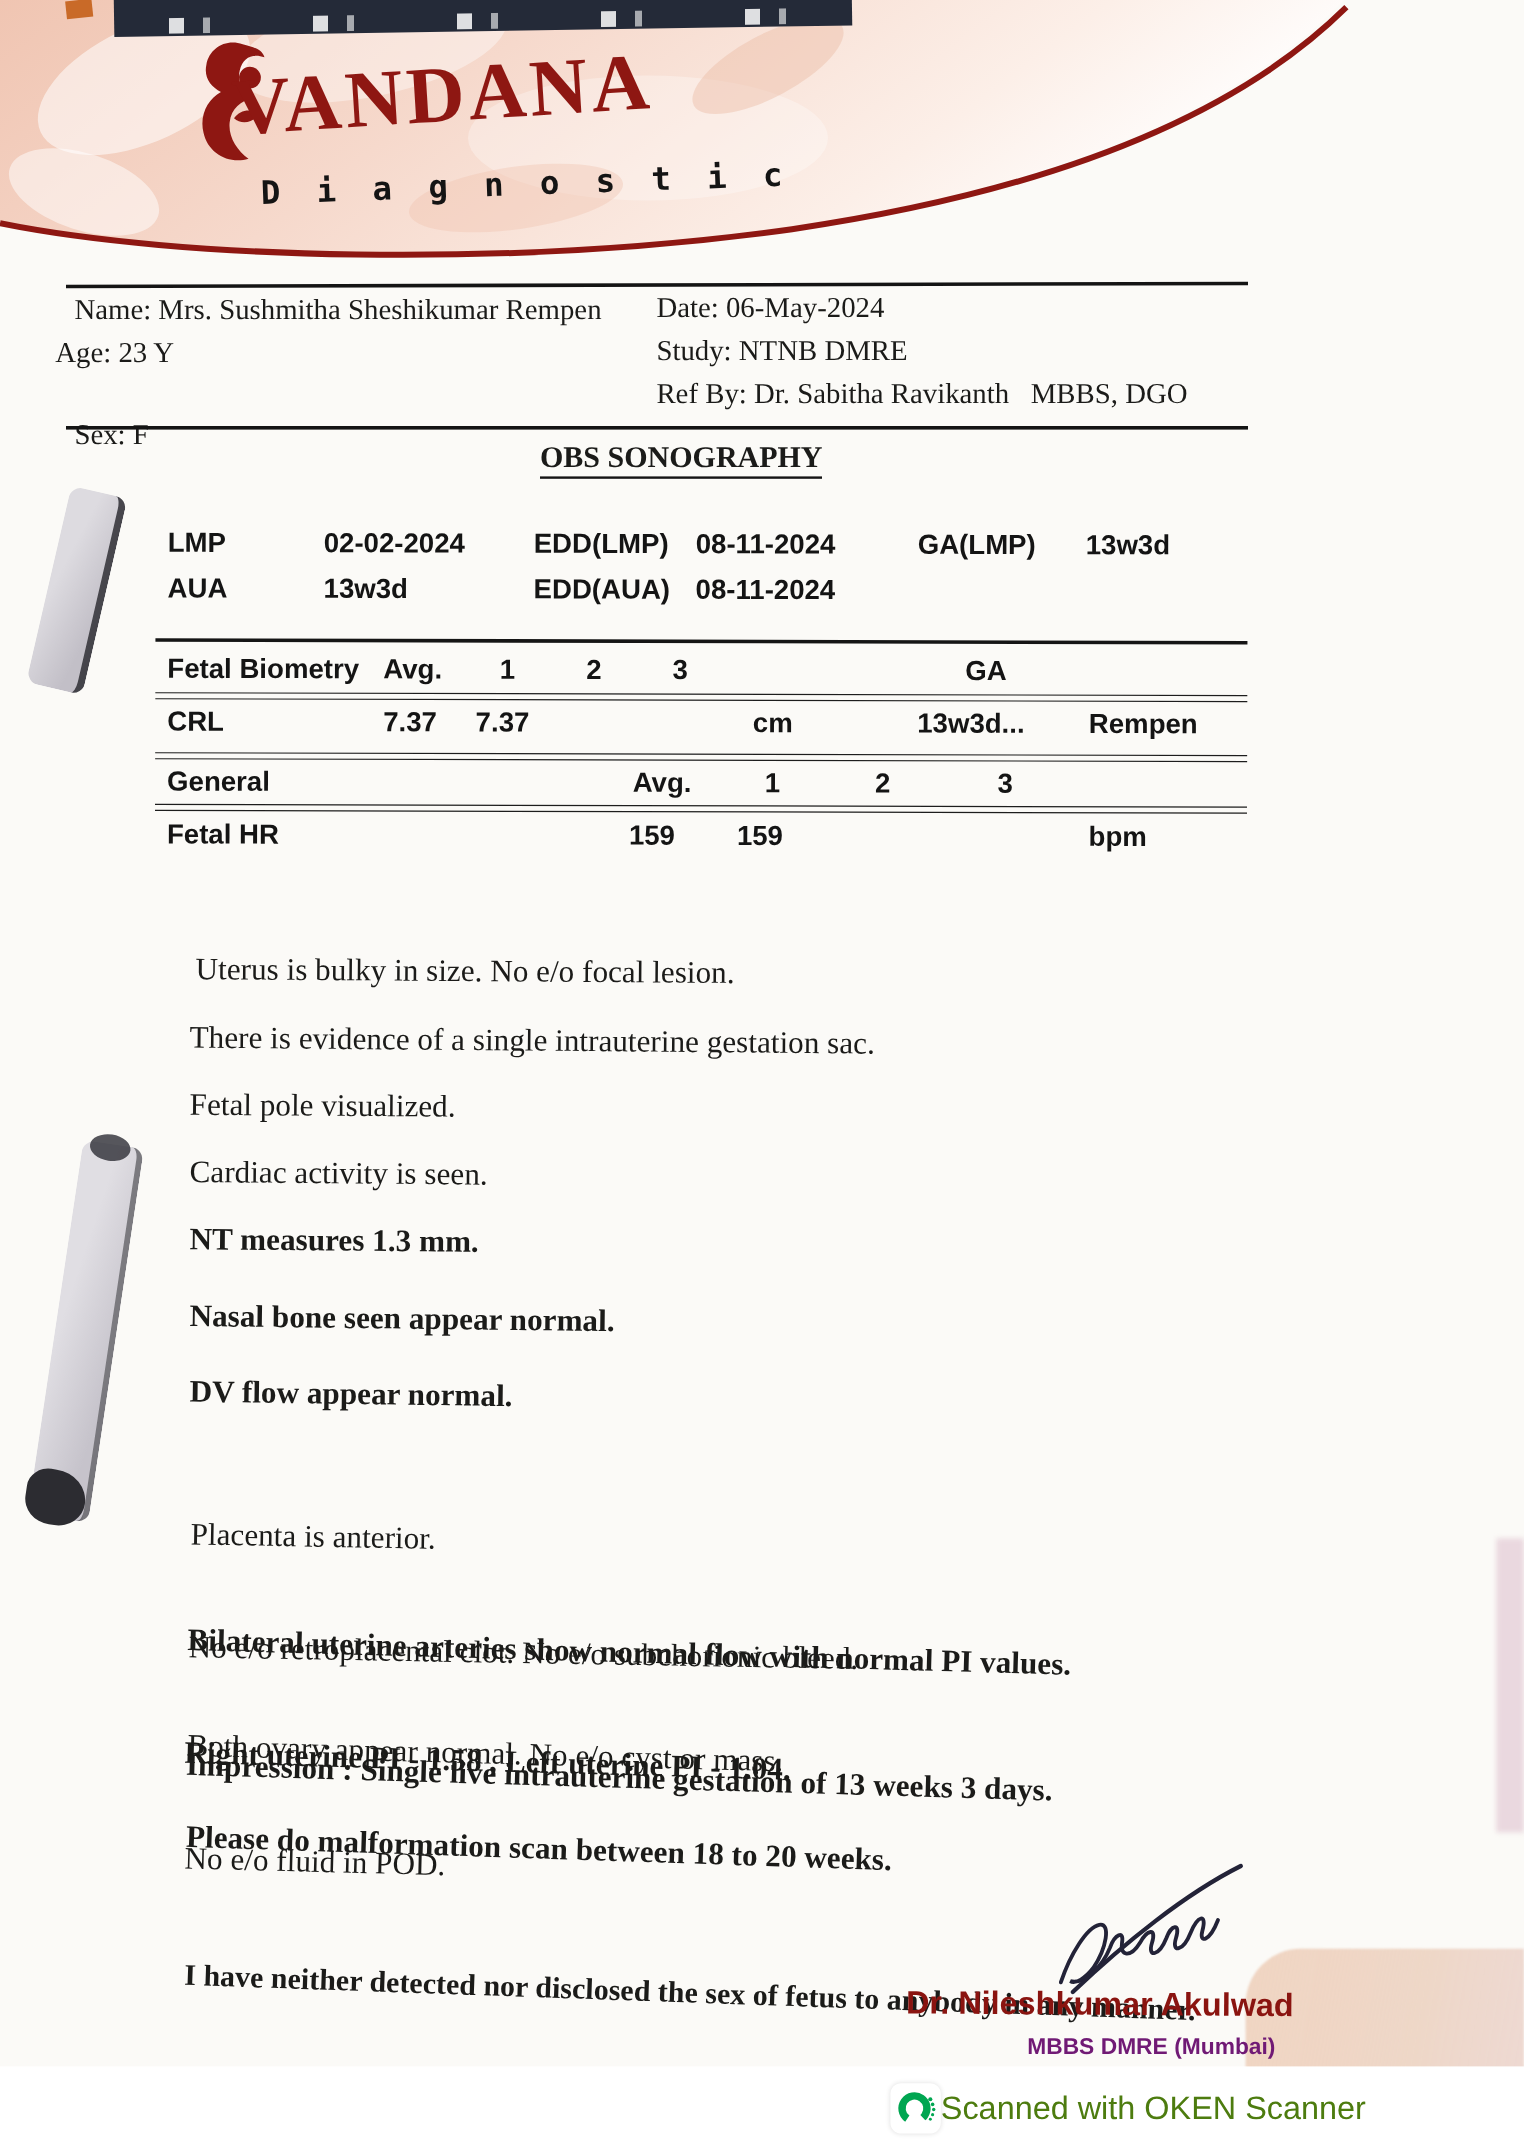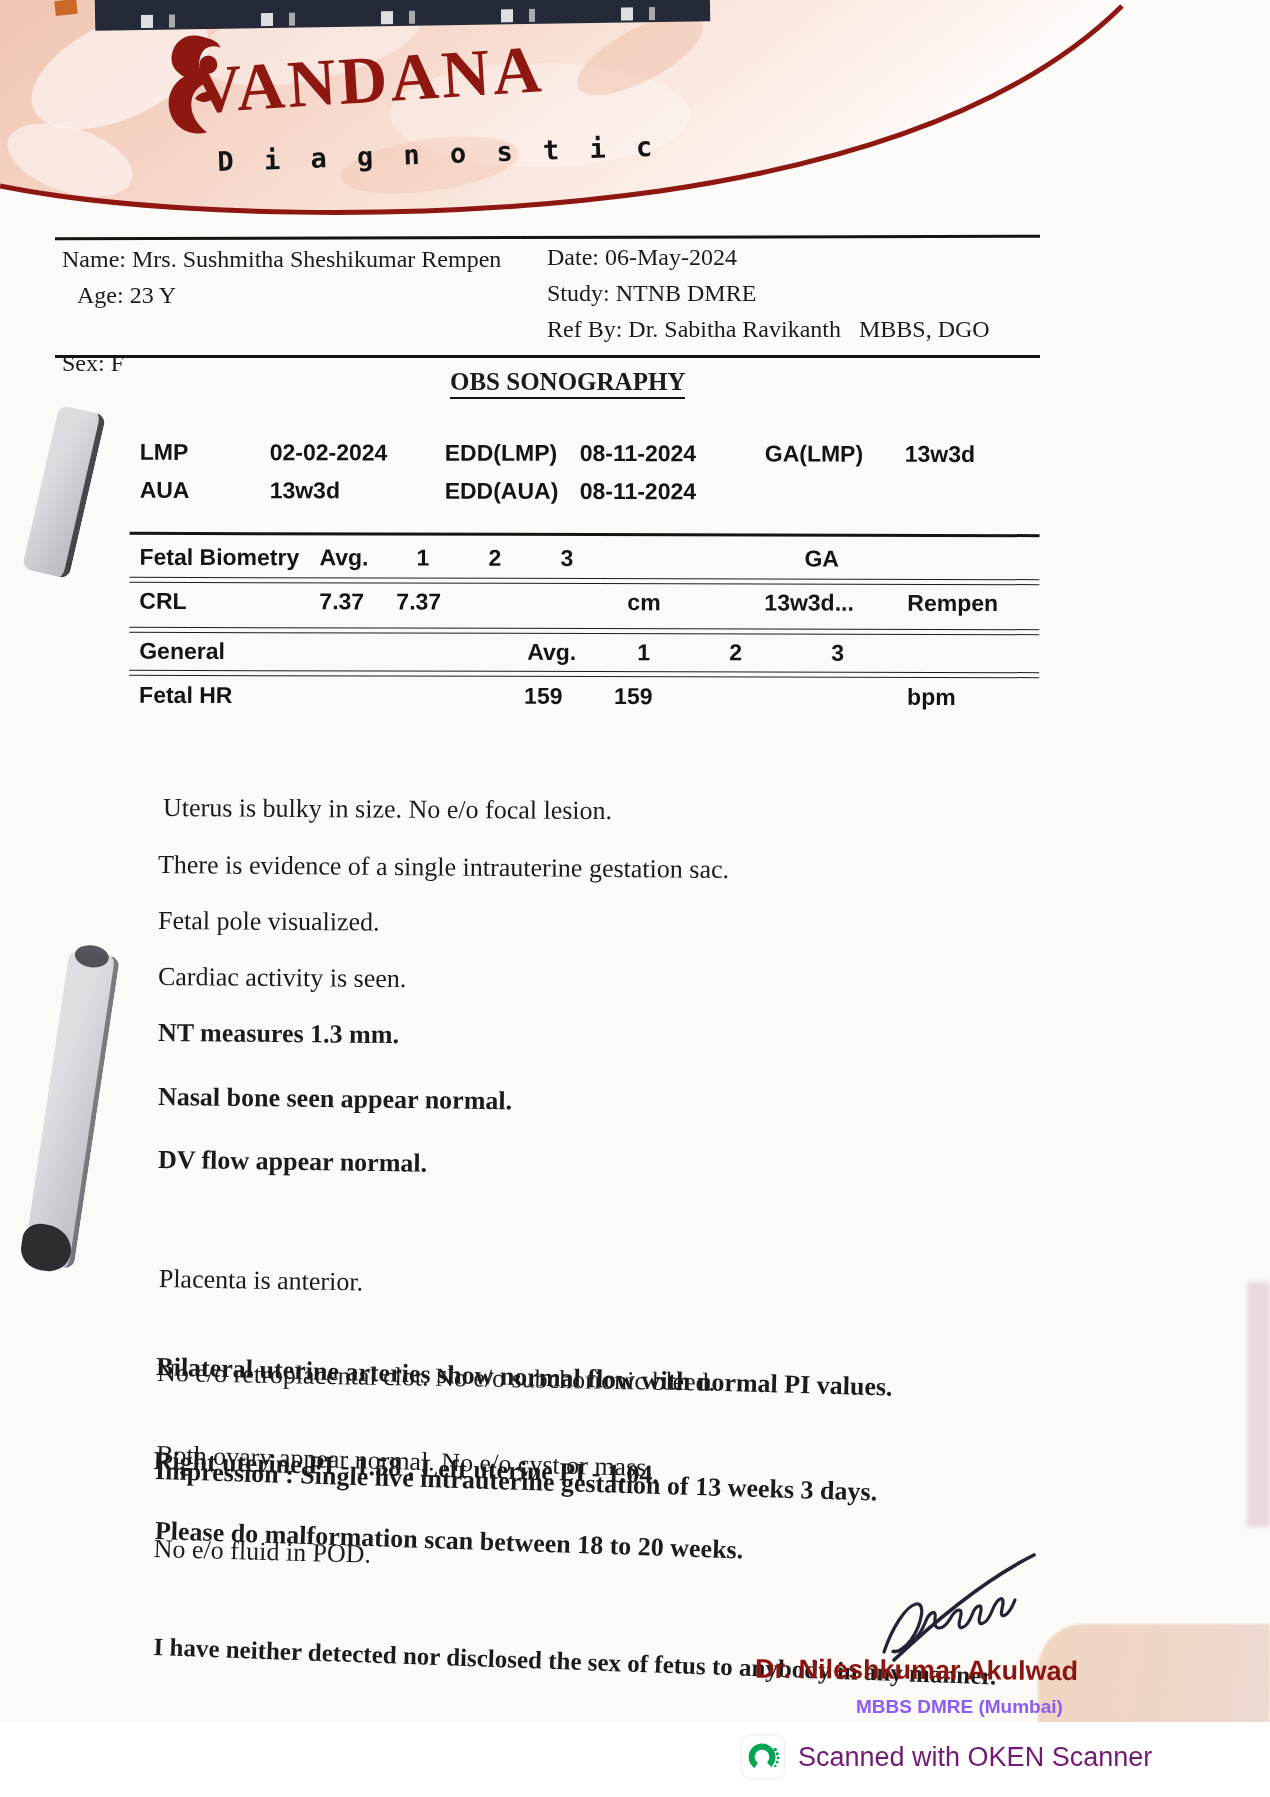--- a/index.html
+++ b/index.html
@@ -58,32 +58,32 @@
   .para { position:absolute; font-size:26px; white-space:pre; transform-origin:left center; }
   .para.b { font-weight:bold; }
   .para div { line-height:34px; }
 
   
   .doctor-name { position:absolute; left:755px; top:1655px;
     font-family:"Liberation Sans", sans-serif; font-weight:bold;
     font-size:27px; color:#8a1410; white-space:pre; transform:rotate(0.4deg); }
   .doctor-cred { position:absolute; left:856px; top:1696px;
     font-family:"Liberation Sans", sans-serif; font-weight:bold;
-    font-size:19px; color:#8b5cf6; white-space:pre; }
+    font-size:19px; color:#701a75; white-space:pre; }
   .pink-patch { position:absolute; left:1038px; top:1624px; width:232px; height:116px;
     background:linear-gradient(100deg, rgba(236,200,176,.75), rgba(228,186,160,.55) 60%, rgba(230,195,185,.6));
     border-radius:46px 0 0 18px; filter:blur(1px); }
   .pink-streak { position:absolute; left:1247px; top:1282px; width:23px; height:245px;
     background:rgba(210,165,188,.4); filter:blur(2px); }
   .white-footer { position:absolute; left:0; top:1722px; width:1270px; height:75px; background:#ffffff; }
   .oken { position:absolute; left:742px; top:1736px; display:flex; align-items:center; }
   .oken-badge { width:42px; height:42px; background:#fff; border-radius:9px;
     box-shadow:0 0 4px rgba(0,0,0,.12); display:flex; align-items:center; justify-content:center; }
-  .oken-text { margin-left:14px; font-family:"Liberation Sans", sans-serif;
-    font-size:27px; color:#701a75; white-space:pre; }
+  .oken-text { font-family:"Liberation Sans", sans-serif;
+    font-size:27px; color:#4d7c0f; white-space:pre; }
 
   
   .clip-a { position:absolute; left:40px; top:408px; width:42px; height:168px;
     background:linear-gradient(105deg,#dddbe0 30%,#c2bfc7 85%);
     border-right:6px solid rgba(28,28,34,.78); border-radius:10px;
     transform:rotate(13deg); }
   .clip-b { position:absolute; left:46px; top:952px; width:46px; height:315px;
     background:linear-gradient(100deg,#e0dee3 30%,#c6c3cb 85%);
     border-right:5px solid rgba(40,40,46,.55); border-radius:10px;
     transform:rotate(8.5deg); }
@@ -126,21 +126,21 @@
       <path d="M30,55 C34,49 42,48 47,52 C44,58 35,60 30,55 Z" fill="#8e1712"></path>
     </svg>
   </div>
 
   <div class="brand">VANDANA</div>
   <div class="brand-sub">D i a g n o s t i c</div>
 
   <div class="rule" style="left:55px; top:236px; width:985px; height:3px; transform:rotate(-0.15deg);"></div>
 
   <div class="info-line" style="left:62px; top:246px;">Name: Mrs. Sushmitha Sheshikumar Rempen</div>
-  <div class="info-line" style="left:77px; top:282px;text-align:right;">Age: 23 Y</div>
+  <div class="info-line" style="left:46px; top:282px;text-align:right;">Age: 23 Y</div>
   <div class="info-line" style="left:62px; top:318px;margin-top:32px;">Sex: F</div>
   <div class="info-line" style="left:547px; top:244px;">Date: 06-May-2024</div>
   <div class="info-line" style="left:547px; top:280px;">Study: NTNB DMRE</div>
   <div class="info-line" style="left:547px; top:316px;">Ref By: Dr. Sabitha Ravikanth   MBBS, DGO</div>
 
   <div class="rule" style="left:55px; top:355px; width:985px; height:2.6px;"></div>
 
   <div class="sec-title">OBS SONOGRAPHY</div>
 
   <div class="tbl">

